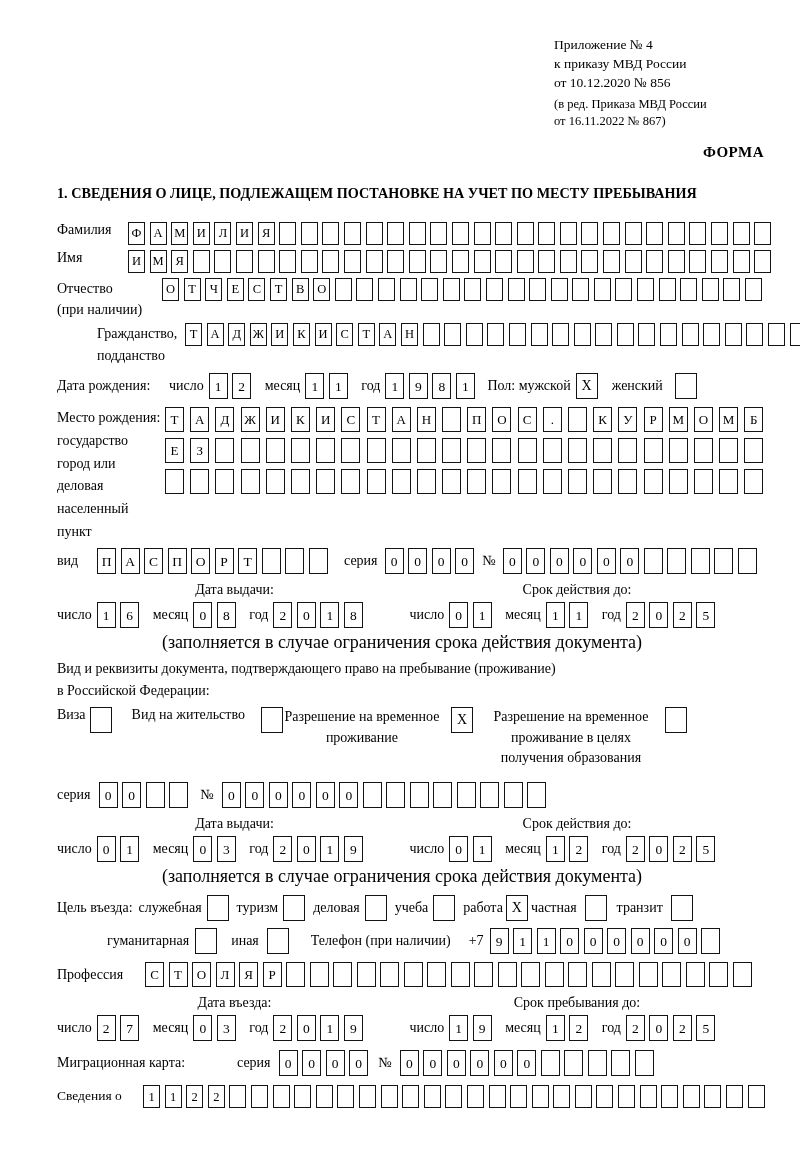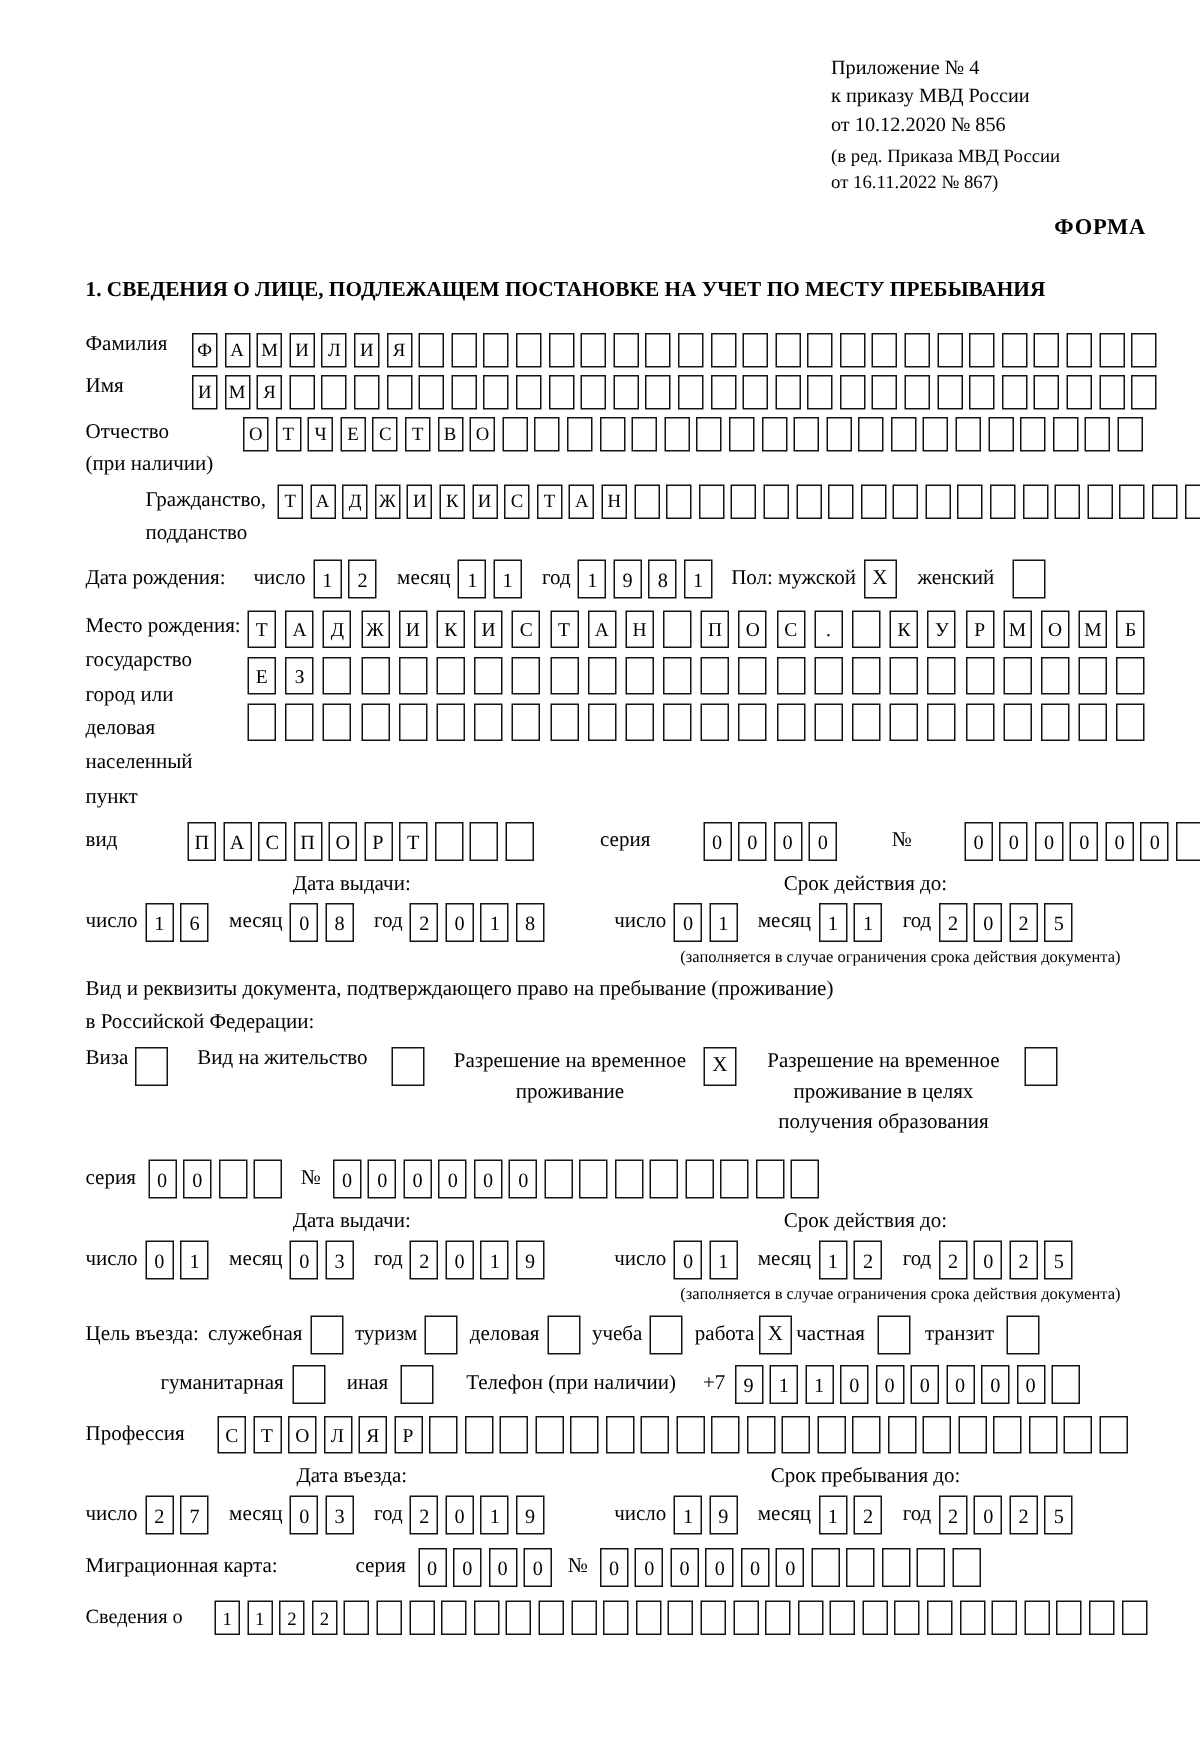--- a/index.html
+++ b/index.html
@@ -31,21 +31,21 @@
   .dt .cell{width:19px;height:26px;margin-right:4.5px;border-width:1.8px;font-size:13.5px;}
   .cb .cell{width:22px;height:26px;border-width:1.8px;font-size:14px;}
   
   .dates-head{display:flex;margin-top:8px;}
   .dh-l{width:355px;text-align:center;flex:none;}
   .dh-r{width:330px;text-align:center;flex:none;}
   .dates-row{display:flex;align-items:center;margin-top:4px;}
   .dg{display:inline-flex;align-items:center;flex:none;}
   .dg .dlabel{margin-right:5px;}
   .dg .gap{width:9px;}
-  .footnote{font-size:11px;text-align:right;padding-right:28px;margin-top:4px;}
+  .footnote{font-size:18px;text-align:center;padding-right:28px;margin-top:4px;}
   .opt-label{text-align:center;line-height:1.45;}
 </style>
 </head>
 <body>
 
 <div class="page">
 
   <div class="annex">
     <div>Приложение № 4</div>
     <div>к приказу МВД России</div>
@@ -326,21 +326,21 @@
             <span class="cell"></span>
             <span class="cell"></span>
             <span class="cell"></span>
             <span class="cell"></span>
             <span class="cell"></span>
           </div>
       </span>
     </div>
 
 
-    <div class="frow vcenter" style="margin-top:5px;gap:28px;">
+    <div class="frow vcenter" style="margin-top:5px;">
       <span class="lbl" style="width:40px;">вид</span>
       <span class="boxes dt">
           <span class="cell">П</span>
           <span class="cell">А</span>
           <span class="cell">С</span>
           <span class="cell">П</span>
           <span class="cell">О</span>
           <span class="cell">Р</span>
           <span class="cell">Т</span>
           <span class="cell"></span>
@@ -425,21 +425,21 @@
 
     <div class="frow" style="margin-top:8px;">
       <span class="lbl">Виза</span>
       <span class="boxes cb" style="margin-left:4px;">
           <span class="cell"></span>
         </span>
       <span class="lbl" style="margin-left:20px;">Вид на жительство</span>
       <span class="boxes cb" style="margin-left:16px;">
           <span class="cell"></span>
         </span>
-      <span class="opt-label" style="width:158px;margin-left:18px;">Разрешение на временное проживание</span>
+      <span class="opt-label" style="width:158px;">Разрешение на временное проживание</span>
       <span class="boxes cb" style="margin-left:10px;">
           <span class="cell">X</span>
         </span>
       <span class="opt-label" style="width:168px;margin-left:14px;">Разрешение на временное проживание в целях получения образования</span>
       <span class="boxes cb" style="margin-left:10px;">
           <span class="cell"></span>
         </span>
     </div>
 
     <div class="frow vcenter" style="margin-top:14px;">

